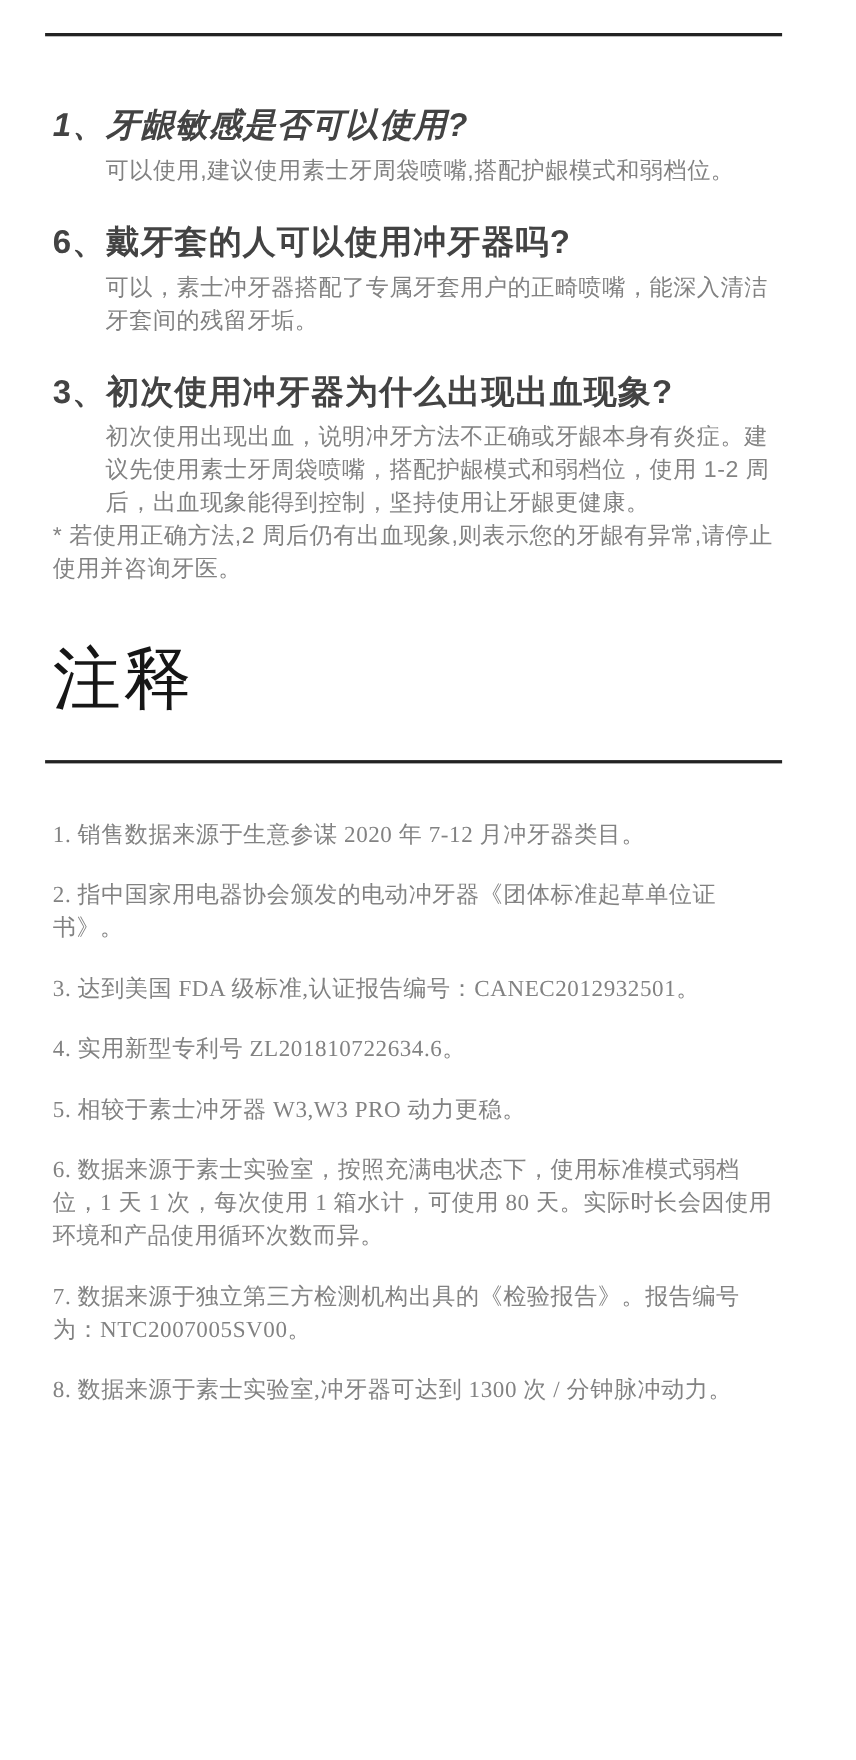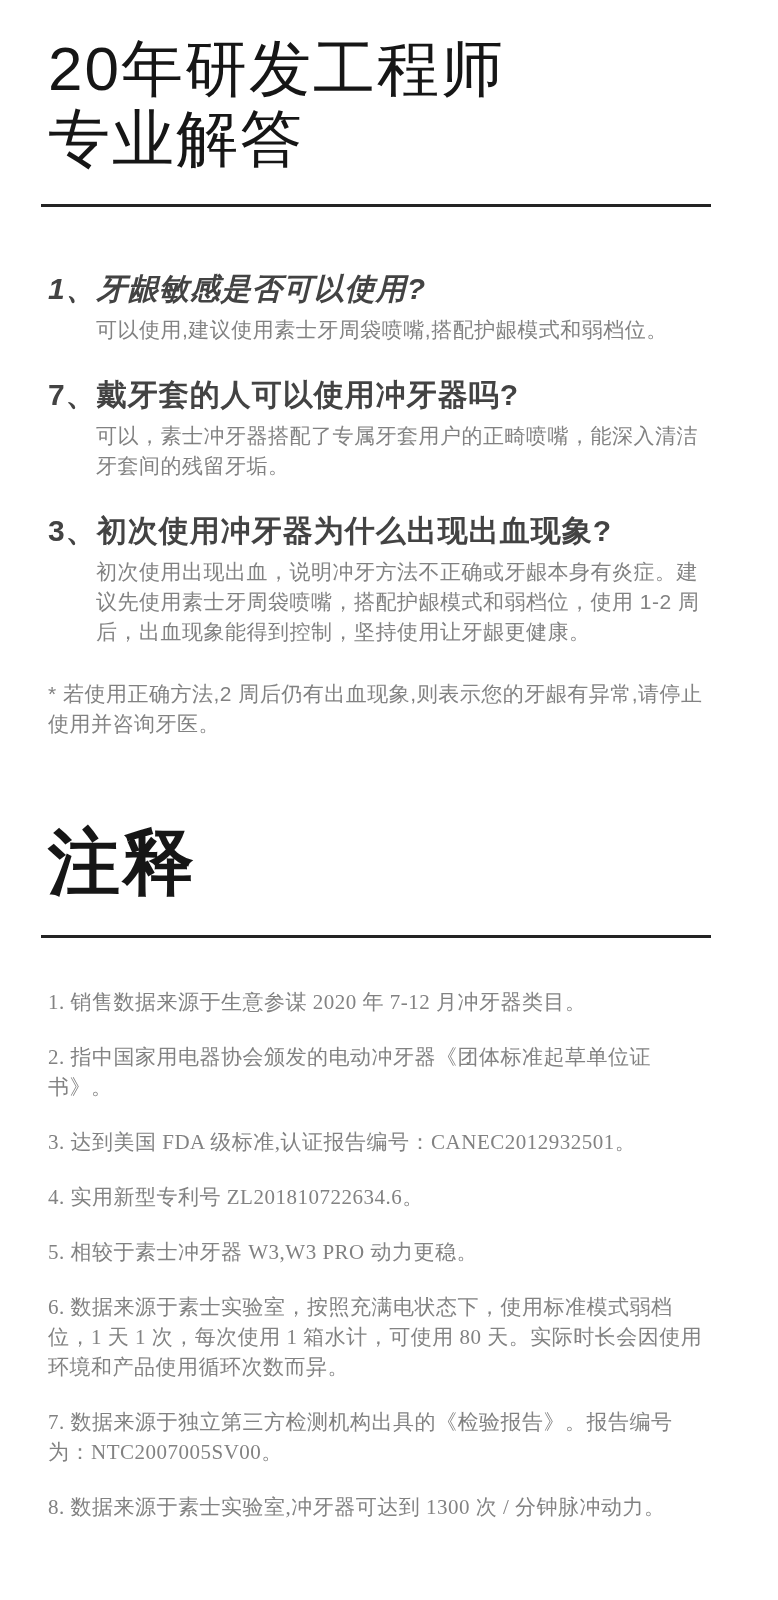--- a/index.html
+++ b/index.html
@@ -41,62 +41,57 @@
   .question.first { margin-top: 64px; font-style: italic; }
   .answer {
     margin-top: 8px;
     font-size: 21px;
     line-height: 30px;
     letter-spacing: 0.5px;
     color: #828282;
     margin-left: 48px;
   }
   .disclaimer {
-    margin-top: 32px;
     font-size: 21px;
     line-height: 30px;
     letter-spacing: 0.5px;
     color: #828282;
   }
   .notes-title {
-    margin-top: 88px;
-    font-size: 72px;
+    margin-top: 50px;
+    font-size: 62px;
     line-height: 70px;
     letter-spacing: 2px;
-    font-weight: 700;
+    font-weight: 400;
     color: #161616;
   }
   .notes-divider { margin-top: 38px; }
   .notes-list { margin-top: 49px; font-family: Liberation Serif, serif; }
   .note-item {
     margin: 0 0 25px 0;
     font-size: 21px;
     line-height: 30px;
     letter-spacing: 0.5px;
     color: #828282;
   }
 </style>
 </head>
 <body>
 
 <div class="page">
   <div class="content">
 
-    <div class="main-title">
-      <div>20年研发工程师</div>
-      <div>专业解答</div>
-    </div>
 
     <div class="divider"></div>
 
     <div class="faq">
       <div class="question first">1、牙龈敏感是否可以使用?</div>
       <div class="answer">可以使用,建议使用素士牙周袋喷嘴,搭配护龈模式和弱档位。</div>
 
-      <div class="question">7、戴牙套的人可以使用冲牙器吗?</div>
+      <div class="question">6、戴牙套的人可以使用冲牙器吗?</div>
       <div class="answer">可以，素士冲牙器搭配了专属牙套用户的正畸喷嘴，能深入清洁牙套间的残留牙垢。</div>
 
       <div class="question">3、初次使用冲牙器为什么出现出血现象?</div>
       <div class="answer">初次使用出现出血，说明冲牙方法不正确或牙龈本身有炎症。建议先使用素士牙周袋喷嘴，搭配护龈模式和弱档位，使用 1-2 周后，出血现象能得到控制，坚持使用让牙龈更健康。</div>
 
       <div class="disclaimer">* 若使用正确方法,2 周后仍有出血现象,则表示您的牙龈有异常,请停止使用并咨询牙医。</div>
     </div>
 
     <div class="notes-title">注释</div>
 

